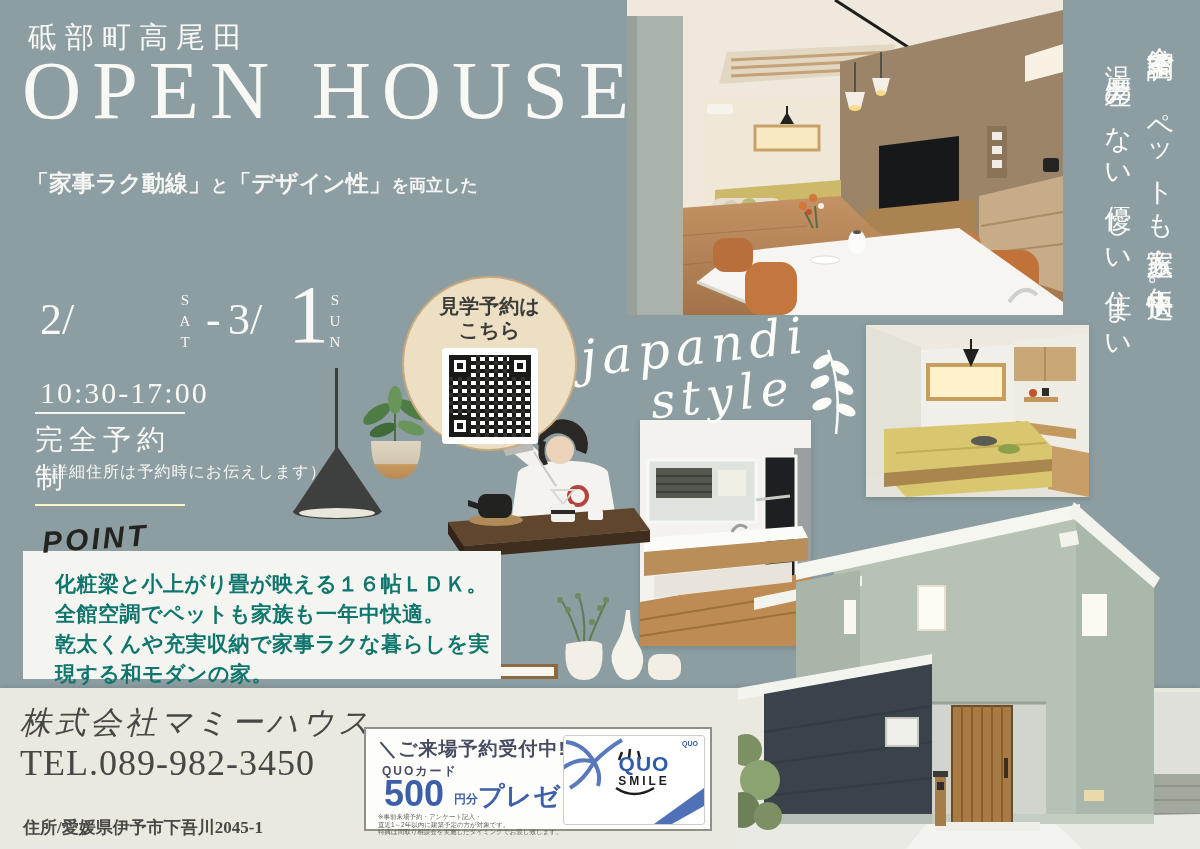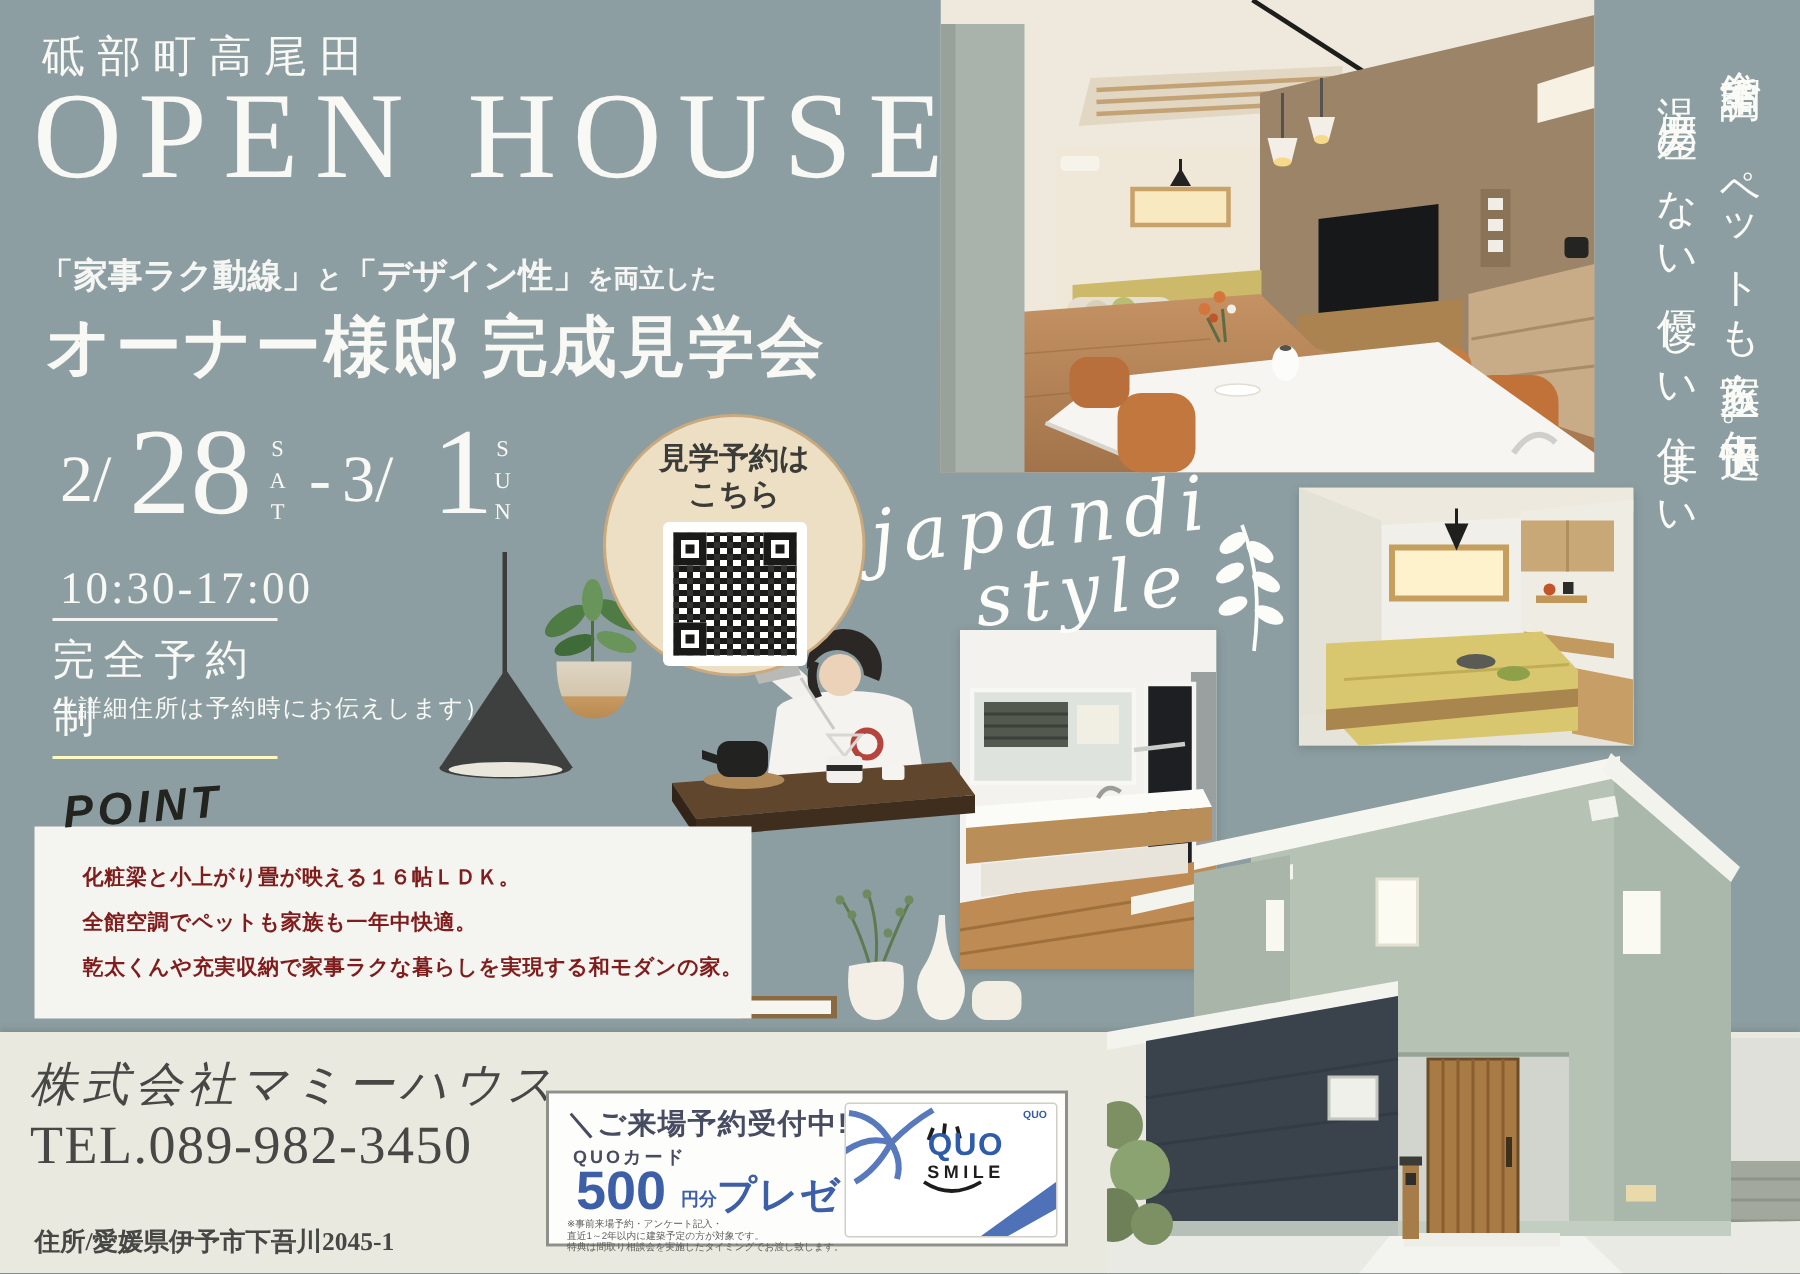--- a/index.html
+++ b/index.html
@@ -51,21 +51,21 @@
   .hours{left:40px;top:376px;font-size:30px;letter-spacing:2px;}
   .reservation{left:35px;top:412px;width:150px;text-align:left;font-size:28px;letter-spacing:6px;
                border-top:2px solid #F4F5F3;border-bottom:2px solid #fef9c3;padding:7px 0;}
   .addr-note{left:35px;top:462px;font-size:16px;letter-spacing:1px;}
 
   
   .point-label{left:42px;top:522px;font-size:30px;font-weight:bold;font-style:italic;
                color:#23231F;transform:rotate(-4deg);letter-spacing:3px;z-index:5;}
   .point-box{left:23px;top:551px;width:478px;height:128px;background:#F4F4F0;z-index:4;
              padding:18px 0 0 32px;box-sizing:border-box;}
-  .point-box div{font-size:14px;font-weight:bold;color:#7f1d1d;line-height:30px;letter-spacing:.5px;}
+  .point-box div{font-size:21px;font-weight:bold;color:#0f766e;line-height:30px;letter-spacing:.5px;}
 
   
   .qr-circle{left:402px;top:276px;width:175px;height:175px;border-radius:50%;
              background:#ECDFC4;border:2px solid #C9A97D;box-sizing:border-box;z-index:4;text-align:center;}
   .qr-circle .lbl{font-size:20px;font-weight:bold;color:#3B3B37;line-height:24px;}
   .qr-circle .lbl1{margin-top:16px;}
   .qr-box{position:relative;width:96px;height:96px;margin:6px auto 0;background:#fff;border-radius:4px;padding:7px;box-sizing:border-box;}
   .qr-noise{position:relative;width:82px;height:82px;
     background-image:repeating-linear-gradient(0deg,#1A1A18 0 4px,transparent 4px 8px),
                      repeating-linear-gradient(90deg,#1A1A18 0 4px,transparent 4px 9px);
@@ -354,24 +354,22 @@
     </svg>
   </div>
 
   <div class="abs txt serif white location">砥部町高尾田</div>
   <div class="abs txt serif white main-title">OPEN HOUSE</div>
 
   <div class="abs txt subtitle">
     <span class="big">「家事ラク動線」</span><span class="small">と</span><span class="big">「デザイン性」</span><span class="small">を両立した</span>
   </div>
 
-  <div class="abs txt serif white event-title">オーナー様邸 完成見学会</div>
 
   <div class="abs txt serif white d-mon1">2/</div>
-  <div class="abs txt serif white d-day1">28</div>
   <div class="abs txt serif white dow d-dow1">SAT</div>
   <div class="abs txt serif white d-sep">-</div>
   <div class="abs txt serif white d-mon2">3/</div>
   <div class="abs txt serif white d-day2">1</div>
   <div class="abs txt serif white dow d-dow2">SUN</div>
 
   <div class="abs txt serif white hours">10:30-17:00</div>
   <div class="abs txt serif white reservation">完全予約制</div>
   <div class="abs txt serif white addr-note">（詳細住所は予約時にお伝えします）</div>
 

